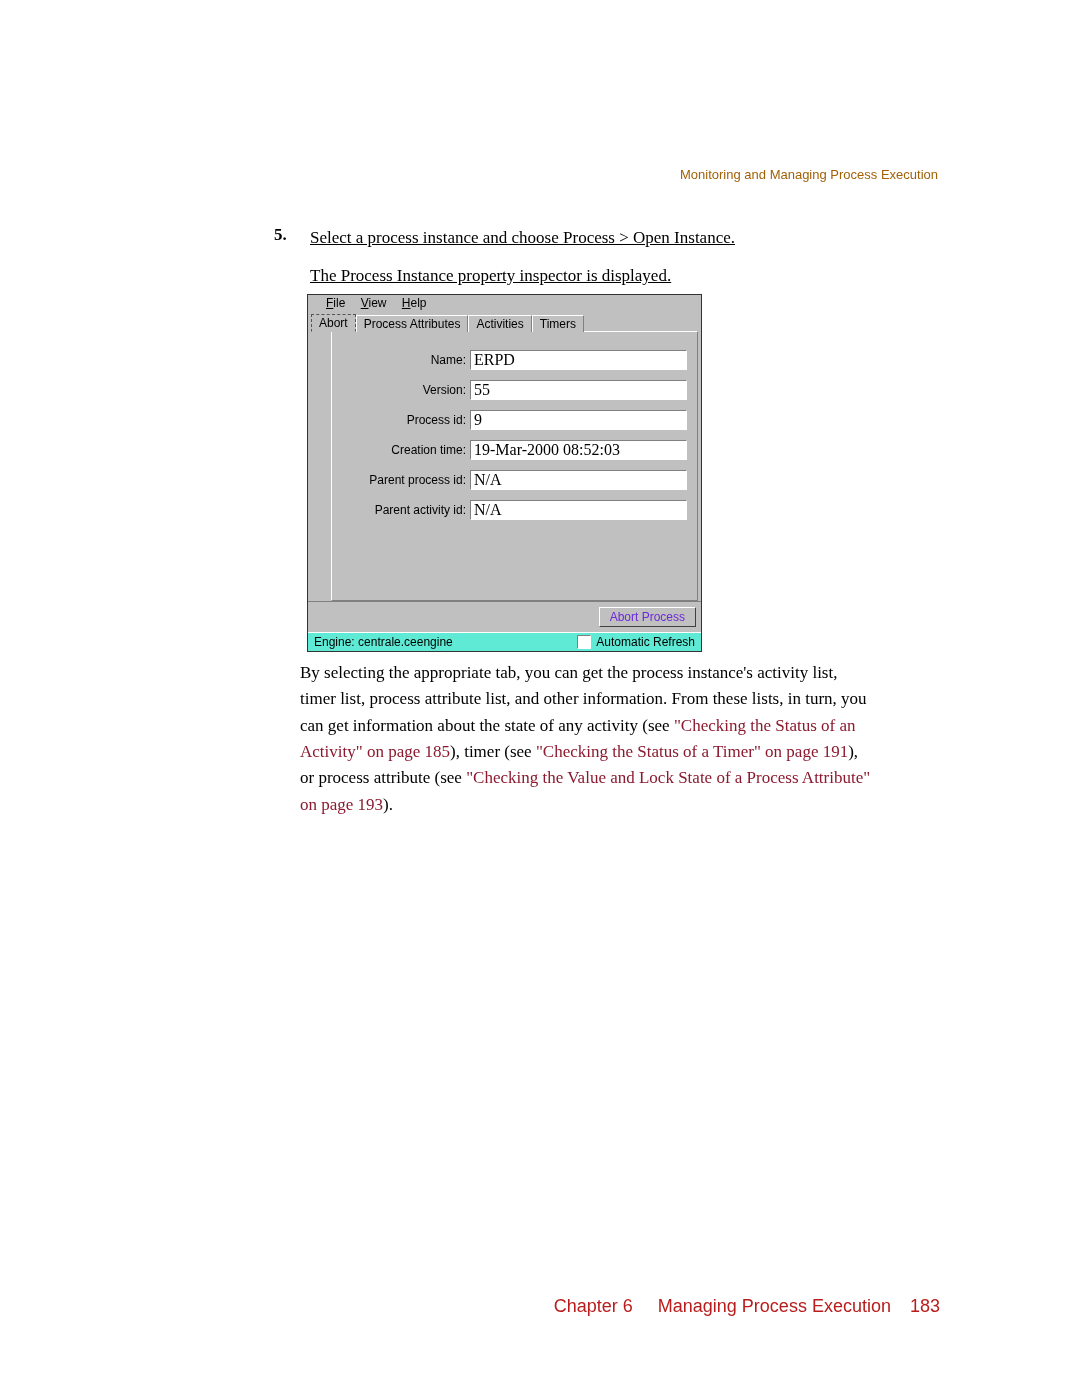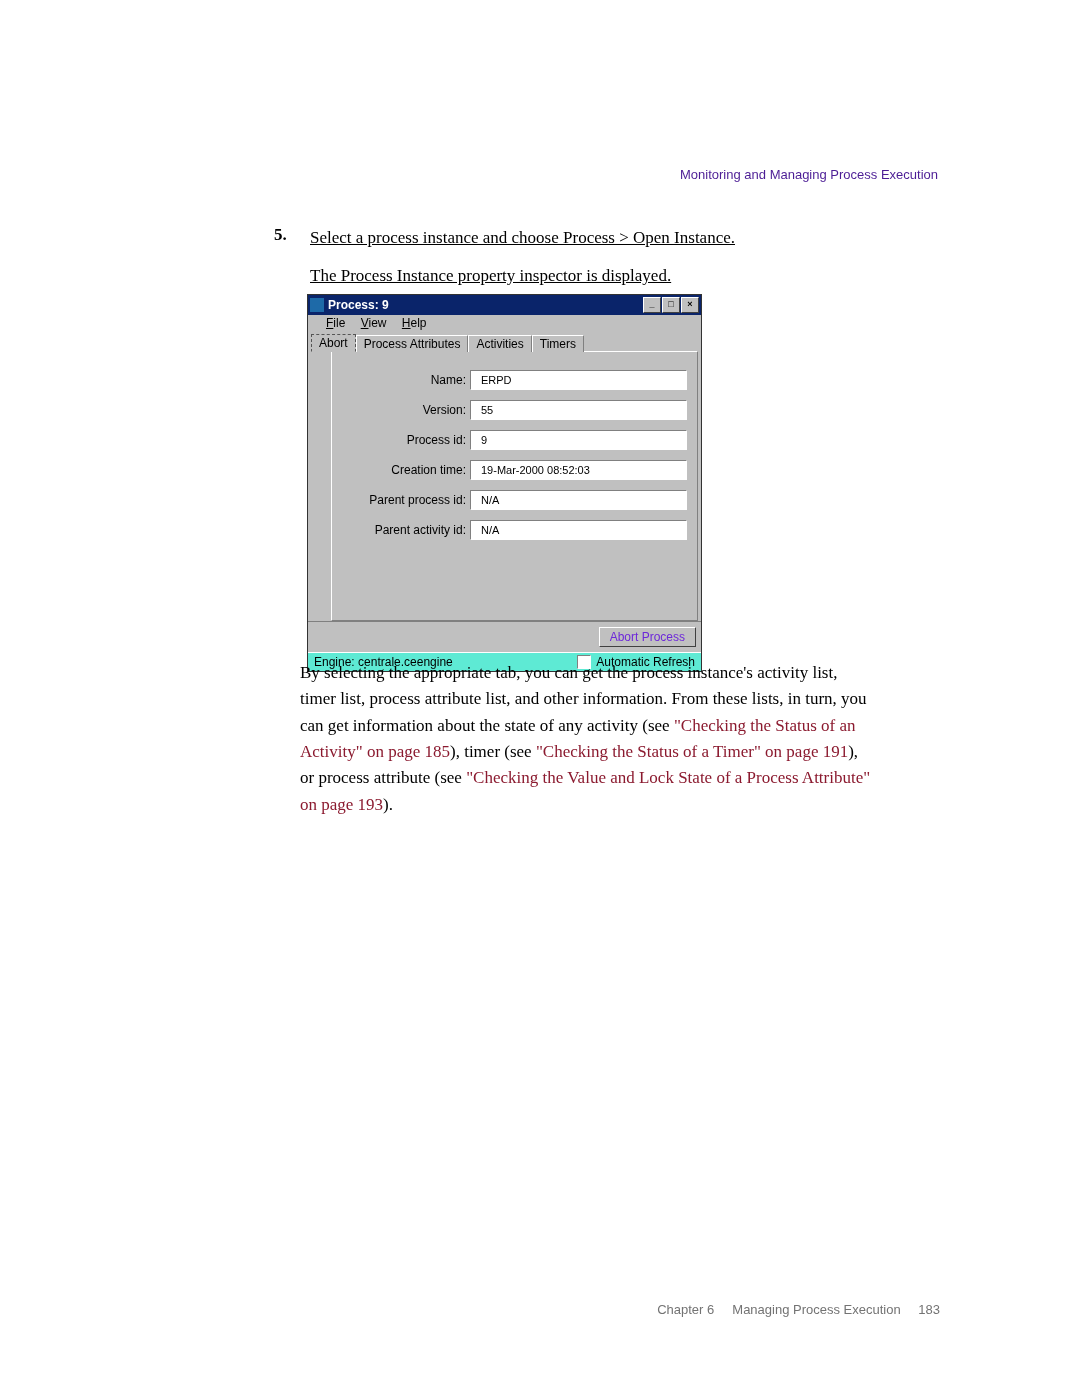--- a/index.html
+++ b/index.html
@@ -16,21 +16,21 @@
     position: relative;
     width: 1080px;
     height: 1397px;
   }
   .header-text {
     position: absolute;
     top: 167px;
     right: 142px;
     font-family: Arial, Helvetica, sans-serif;
     font-size: 13px;
-    color: #4c1d95;
+    color: #a16207;
   }
   .step-block {
     position: absolute;
     top: 225px;
     left: 282px;
     width: 610px;
   }
   .step-num {
     position: absolute;
     left: -8px;
@@ -157,24 +157,25 @@
     font-size: 12px;
   }
   .form-value {
     flex: 1;
     background: #fff;
     border-top: 1px solid #808080;
     border-left: 1px solid #808080;
     border-right: 1px solid #fff;
     border-bottom: 1px solid #fff;
     height: 18px;
-    padding: 0 10px;
-    font-size: 11px;
-    display: flex;
-    align-items: center;
+    padding: 0 3px;
+    font-size: 16px;
+    display: flex;
+    align-items: center;
+    font-family: Liberation Serif, serif;
   }
 
   .btn-bar {
     background: #c0c0c0;
     border-top: 1px solid #808080;
     padding: 5px;
     display: flex;
     justify-content: flex-end;
   }
   .win-button {
@@ -223,52 +224,41 @@
   .body-para a {
     color: #8b1a2f;
     text-decoration: none;
   }
 
   .footer {
     position: absolute;
     bottom: 80px;
     right: 140px;
     font-family: Arial, Helvetica, sans-serif;
-    font-size: 13px;
-    color: #737373;
+    font-size: 18px;
+    color: #b91c1c;
   }
   .footer .pagenum { margin-left: 14px; }
 </style>
 </head>
 <body>
 
 <div class="page">
 
   <div class="header-text">Monitoring and Managing Process Execution</div>
 
   <div class="step-block">
     <div class="step-num">5.</div>
     <div class="step-body">
       <p>Select a process instance and choose Process &gt; Open Instance.</p>
       <p>The Process Instance property inspector is displayed.</p>
     </div>
   </div>
 
   <div class="win">
-    <div class="titlebar">
-      <div class="titlebar-left">
-        <span class="titlebar-icon"></span>
-        <span>Process: 9</span>
-      </div>
-      <div class="titlebar-btns">
-        <div class="titlebar-btn">_</div>
-        <div class="titlebar-btn">□</div>
-        <div class="titlebar-btn">×</div>
-      </div>
-    </div>
 
     <div class="menubar">
       <span class="menu-item"><u>F</u>ile</span>
       <span class="menu-item"><u>V</u>iew</span>
       <span class="menu-item"><u>H</u>elp</span>
     </div>
 
     <div class="tabs-area">
       <div class="tabstrip">
         <div class="tab active">Abort</div>

